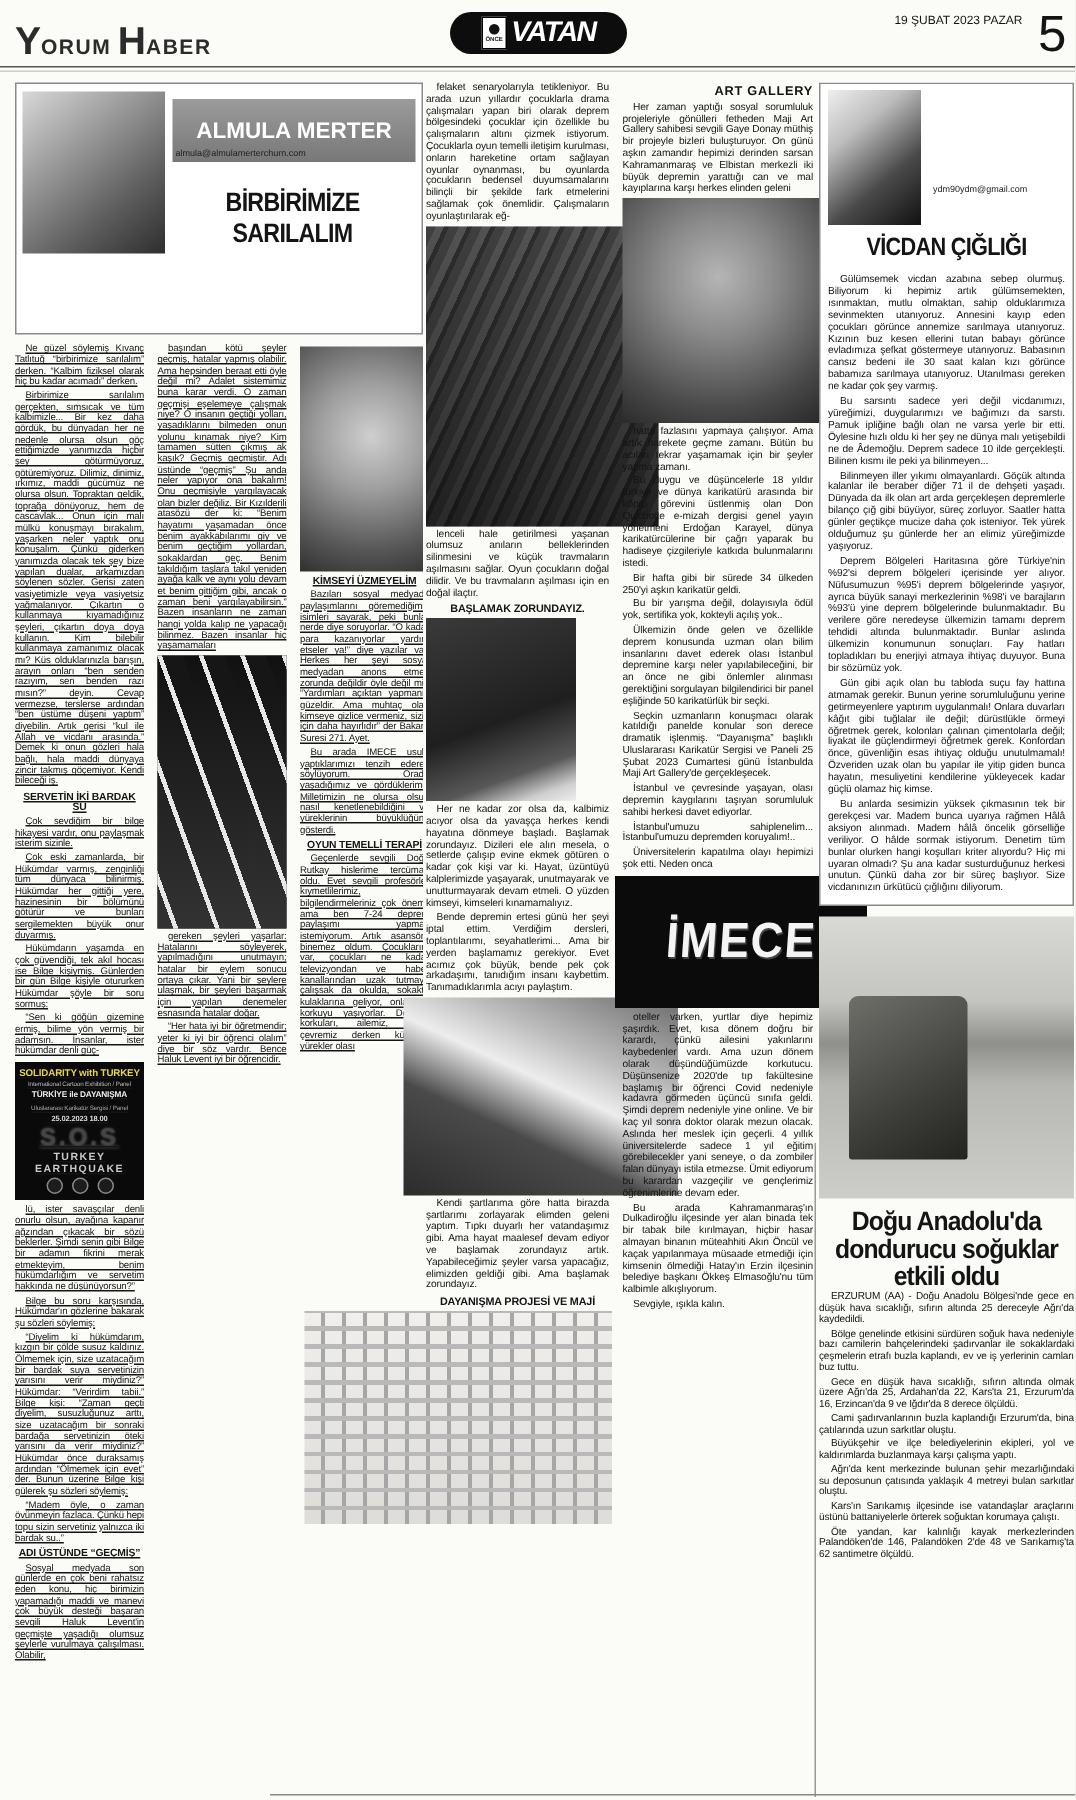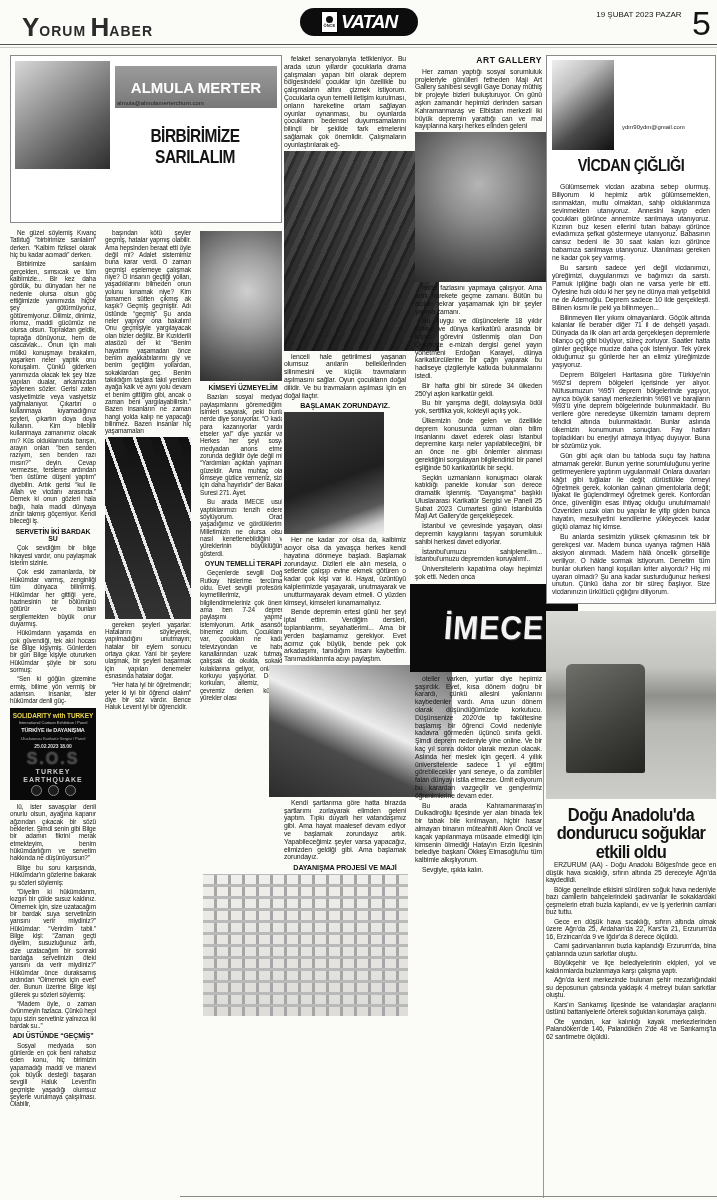--- a/index.html
+++ b/index.html
@@ -1,20 +1,20 @@
 <!DOCTYPE html>
 <html><head>
 <meta charset="utf-8">
 <style>
   html,body{margin:0;padding:0;background:#e8e8e6;}
   .page{position:relative;width:717px;height:1200px;background:#fbfbf8;margin:0 auto;
         font-family:"Liberation Sans",sans-serif;color:#141414;overflow:hidden;}
   
   .masthead{position:absolute;left:0;top:0;width:717px;height:48px;}
-  .mast-label{position:absolute;left:22px;top:12px;color:#2b2b2b;white-space:nowrap;}
+  .mast-label{position:absolute;left:10px;top:12px;color:#2b2b2b;white-space:nowrap;}
   .mast-label .big{font-size:26px;font-weight:bold;}
   .mast-label .small{font-size:14px;font-weight:bold;letter-spacing:1px;}
   .vatan{position:absolute;left:300px;top:8px;width:118px;height:28px;background:#0d0d0d;
          display:flex;align-items:center;justify-content:center;gap:3px;border-radius:14px;}
   .vatan .emblem{width:15px;height:20px;background:#fff;border:1px solid #000;display:flex;flex-direction:column;
          align-items:center;justify-content:center;font-size:4px;font-weight:bold;line-height:4px;}
   .vatan .emblem .dot{width:7px;height:7px;border-radius:50%;background:#111;margin-bottom:1px;}
   .vatan .word{color:#fff;font-size:19px;font-weight:bold;font-style:italic;letter-spacing:-1px;}
   .mast-right{position:absolute;right:6px;top:4px;text-align:right;}
   .mast-date{display:inline-block;font-size:8px;font-weight:normal;vertical-align:18px;text-align:right;}
@@ -28,21 +28,21 @@
            display:flex;align-items:center;justify-content:center;text-align:center;}
   .email{font-size:6px;color:#222;}
   .colheadline{font-weight:bold;letter-spacing:-0.5px;transform:scaleY(1.15);transform-origin:top;}
   
   .bodytext p{margin:0 0 2px 0;text-indent:7px;text-align:justify;}
   .sub{font-weight:bold;text-align:center;margin:3px 0 2px 0;}
   .ph{width:100%;background:#999;margin:2px 0;}
   
   .almula{position:absolute;left:10px;top:55px;width:272px;}
   .almula-cols{display:flex;gap:9px;margin-top:6px;height:957px;overflow:hidden;
-               font-size:6.4px;line-height:7.35px;letter-spacing:-0.1px;}
+               font-size:6.4px;line-height:7.35px;letter-spacing:-0.1px;text-decoration:underline;}
   .acol{width:86px;flex:0 0 auto;}
   .almula-cols .sub{font-size:6.9px;}
   
   .poster{background:#0a0a0a;color:#ddd;text-align:center;padding:4px 2px;margin:3px 0;}
   .poster .l1{color:#e8d44d;font-weight:bold;font-size:6.5px;}
   .poster .l2{font-size:4.2px;color:#bbb;}
   .poster .l3{color:#eee;font-weight:bold;font-size:5.5px;margin-top:1px;}
   .poster .l4{font-size:4.2px;color:#aaa;}
   .poster .l5{font-size:5px;color:#ddd;font-weight:bold;margin-top:1px;}
   .poster .sos{font-size:16px;font-weight:bold;color:#444;letter-spacing:2px;line-height:18px;

